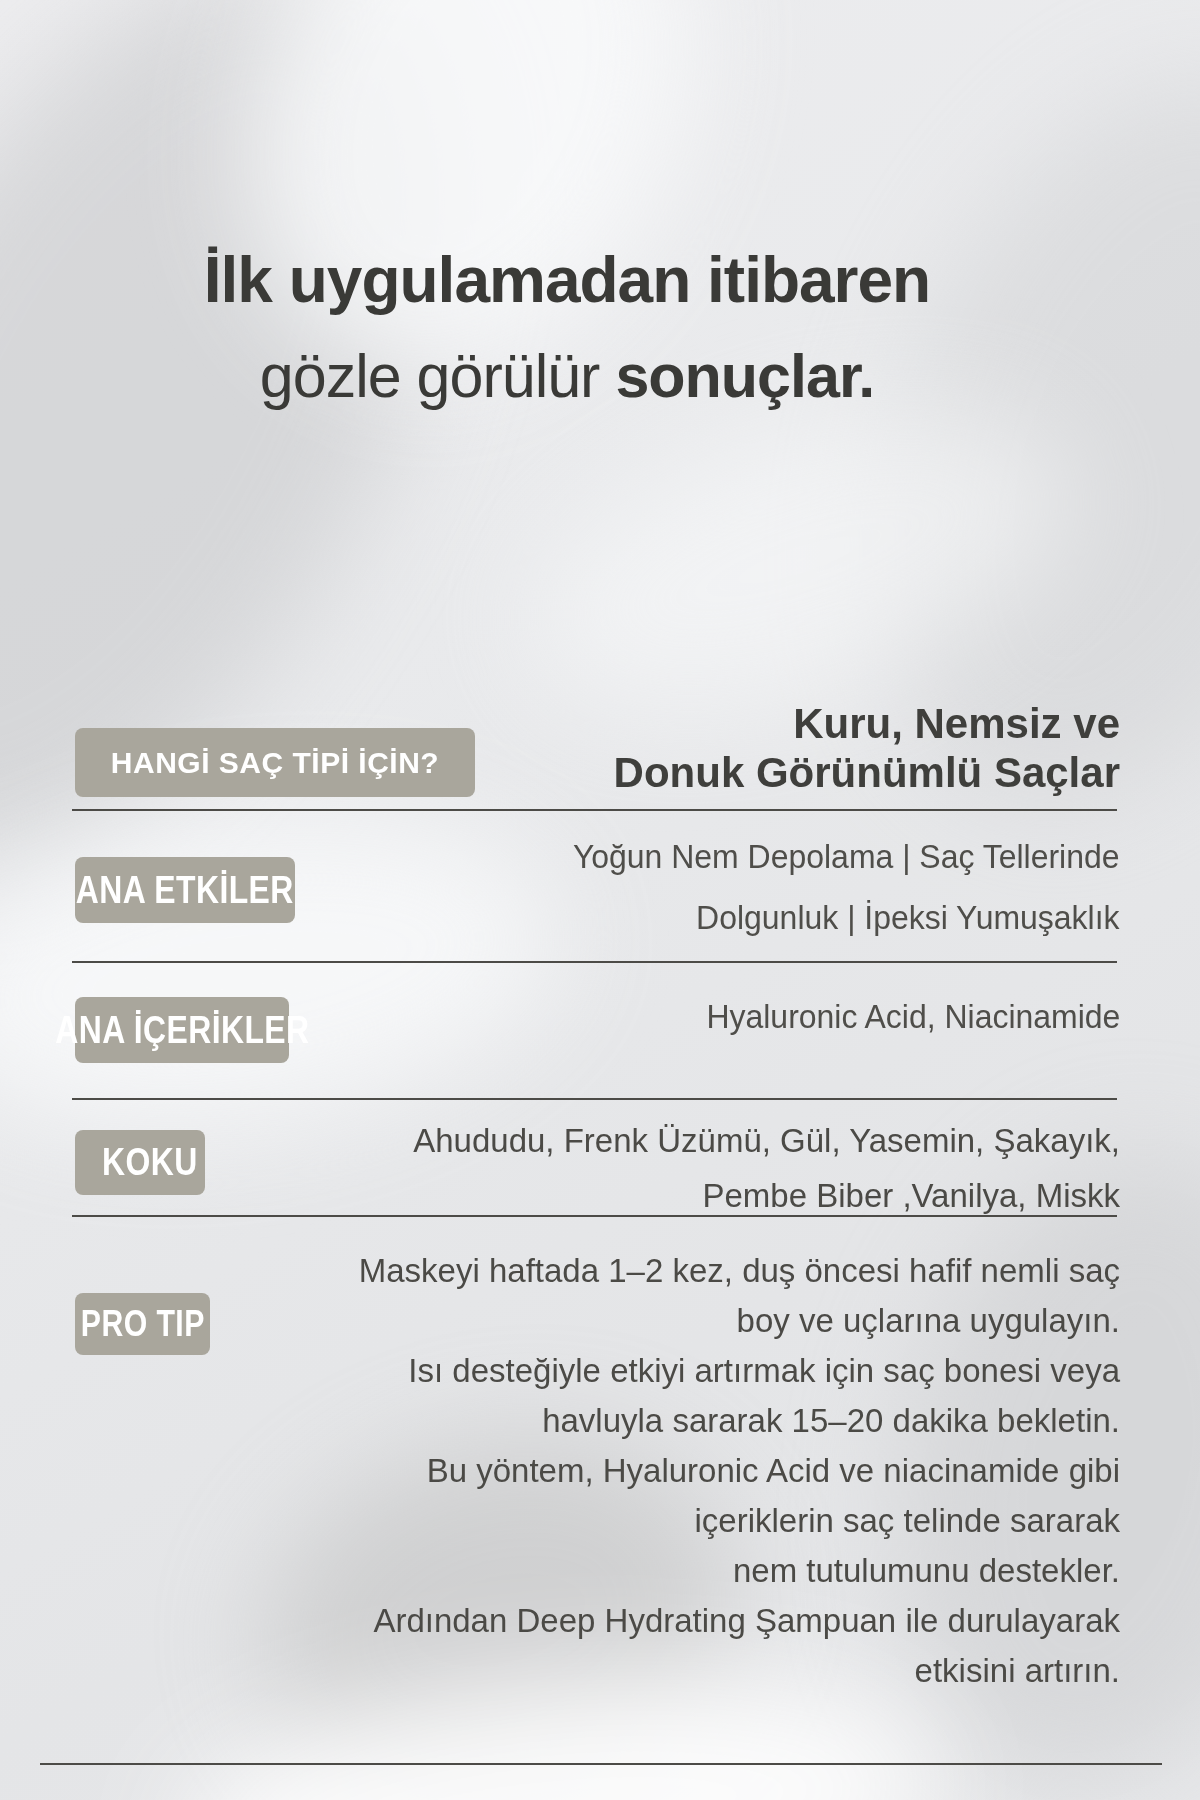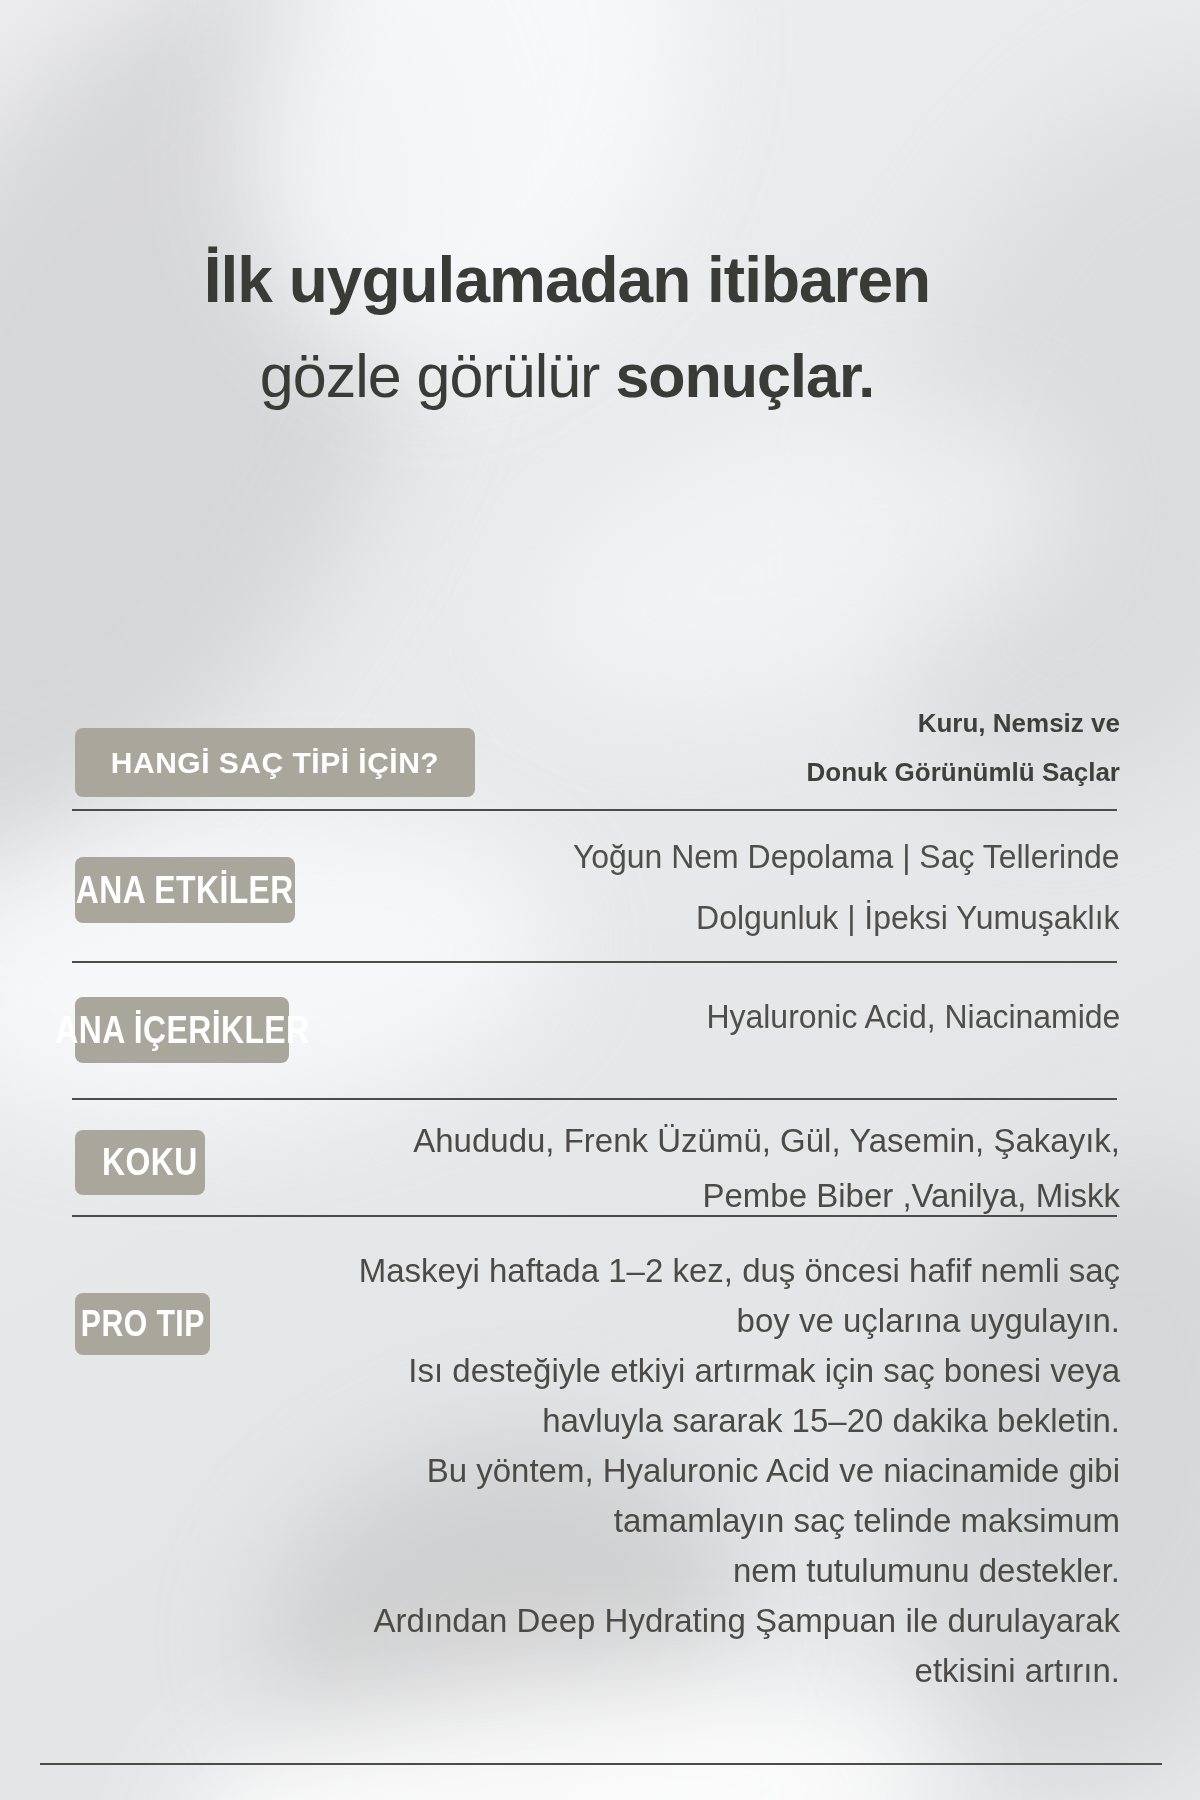--- a/index.html
+++ b/index.html
@@ -42,21 +42,21 @@
   .badge .cond{display:inline-block;transform:scaleX(0.84);transform-origin:center;white-space:nowrap;letter-spacing:0.5px;}
   .badge.b-row1{top:728px;width:400px;height:69px;font-size:30px;letter-spacing:0.5px;}
   .badge.b-row2{top:857px;width:220px;height:66px;font-size:38px;}
   .badge.b-row3{top:997px;width:214px;height:66px;font-size:38px;}
   .badge.b-row4{top:1130px;width:110px;height:65px;font-size:38px;padding-left:20px;}
   .badge.b-row5{top:1293px;width:135px;height:62px;font-size:36px;}
 
   .value{
     position:absolute;right:80px;text-align:right;color:#4f4e4a;white-space:nowrap;
   }
-  .value.v-row1{top:699px;font-size:26px;font-weight:700;line-height:49px;color:#3f3f3c;}
+  .value.v-row1{top:699px;font-size:42px;font-weight:700;line-height:49px;color:#3f3f3c;}
   .value.v-row2{top:826px;font-size:34px;font-weight:400;line-height:61px;}
   .value.v-row2 div,.value.v-row3 div{transform:scaleX(0.94);transform-origin:right center;}
   .value.v-row3{top:986px;font-size:34px;font-weight:400;line-height:61px;}
   .value.v-row4{top:1113px;font-size:33px;font-weight:400;line-height:55px;color:#4b4a46;}
   .value.v-row5{top:1246px;font-size:33px;font-weight:400;line-height:50px;color:#4b4a46;}
 
   .sep{position:absolute;height:0;border-top:2px solid #4c4b47;left:72px;width:1045px;}
   .sep.s1{top:809px;}
   .sep.s2{top:961px;}
   .sep.s3{top:1098px;}
@@ -119,20 +119,20 @@
 
   <div class="badge b-row5">
     <span class="cond">PRO TIP</span>
   </div>
   <div class="value v-row5">
     <div>Maskeyi haftada 1–2 kez, duş öncesi hafif nemli saç</div>
     <div>boy ve uçlarına uygulayın.</div>
     <div>Isı desteğiyle etkiyi artırmak için saç bonesi veya</div>
     <div>havluyla sararak 15–20 dakika bekletin.</div>
     <div>Bu yöntem, Hyaluronic Acid ve niacinamide gibi</div>
-    <div>tamamlayın saç telinde maksimum</div>
+    <div>içeriklerin saç telinde sararak</div>
     <div>nem tutulumunu destekler.</div>
     <div>Ardından Deep Hydrating Şampuan ile durulayarak</div>
     <div>etkisini artırın.</div>
   </div>
   <div class="sep s5"></div>
 
 </div>
 
 </body></html>

